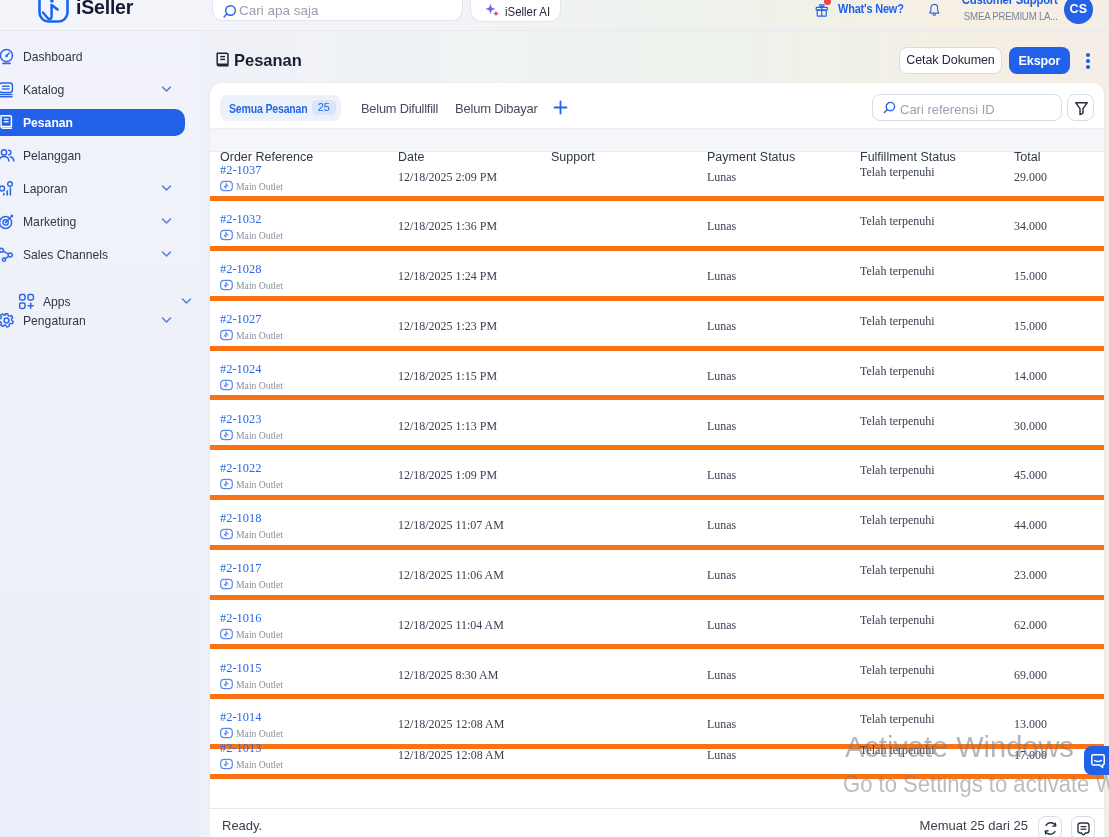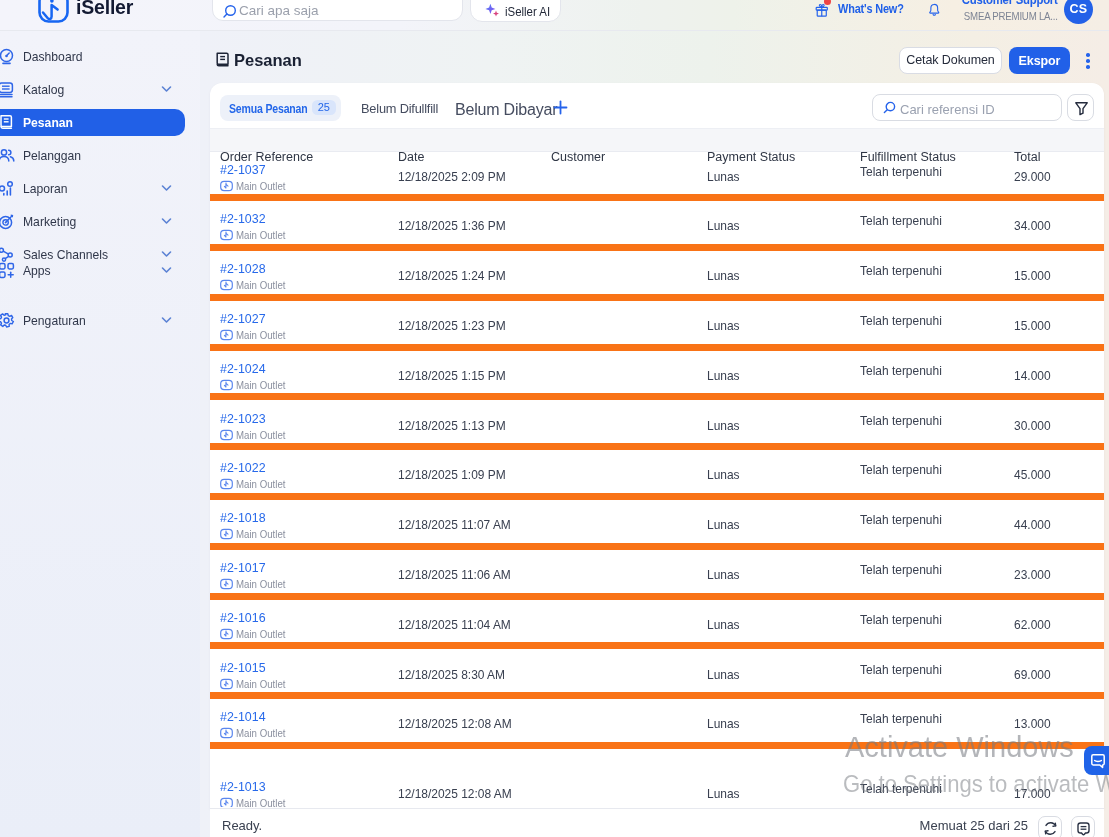--- a/index.html
+++ b/index.html
@@ -54,33 +54,33 @@
   .vdots i:nth-child(1){top:0;} .vdots i:nth-child(2){top:6px;} .vdots i:nth-child(3){top:12px;}
 
   
   .card { position:absolute; left:9.5px; top:52px; width:894.5px; height:726px; background:#fff;
     border-radius:12px 12px 0 0; box-shadow:0 1px 3px rgba(25,35,65,0.05); }
   .tab-pill { position:absolute; left:10px; top:12px; height:26px; width:121px; background:#edf1f9; border-radius:8px; }
   .tab-pill .tlbl { position:absolute; left:9px; top:6.5px; font-size:12.4px; font-weight:600; color:#2467e9; letter-spacing:-0.2px; white-space:nowrap; transform:scaleX(0.85); transform-origin:left center; }
   .tab-pill .tbadge { position:absolute; right:5px; top:4.5px; background:#d9e5fb; border-radius:5.5px; font-size:11px;
     color:#2467e9; padding:1.5px 5.5px; font-weight:500; }
   .tab2 { position:absolute; left:151.5px; top:18px; font-size:12.8px; color:#454c5f; letter-spacing:-0.2px; }
-  .tab3 { position:absolute; left:245.5px; top:18px; font-size:16px; color:#454c5f; letter-spacing:-0.2px; }
+  .tab3 { position:absolute; left:245.5px; top:18px; font-size:13px; color:#454c5f; letter-spacing:-0.2px; }
   .tab-plus { position:absolute; left:343px; top:17px; }
   .tbl-search { position:absolute; left:662.5px; top:11px; width:190px; height:27px; border:1px solid #d9dce3; border-radius:8px; background:#fff;padding-left:32px; }
   .tbl-search .mag { position:absolute; left:9px; top:6px; }
   .tbl-search .ph { position:absolute; left:27px; top:7px; font-size:13px; color:#9aa1b0; }
   .filter-btn { position:absolute; left:857.5px; top:11px; width:27px; height:27px; border:1px solid #d9dce3; border-radius:8px; background:#fff; }
   .filter-btn svg { position:absolute; left:6px; top:6px; }
 
   .thead { position:absolute; left:0; top:44.5px; width:100%; height:24px; background:#f5f6f9;
     border-top:1px solid #edeff4; border-bottom:1px solid #e9ebf1; }
   .th { position:absolute; top:5px; font-size:12.5px; font-weight:500; color:#2f3645;margin-top:16px; }
   .tbody { position:absolute; left:0; top:68.5px; width:100%; height:655px; overflow:hidden; }
-  .row { position:absolute; left:0; width:100%; height:49.8px; border-bottom:7px solid #f97316; }
+  .row { position:absolute; left:0; width:100%; height:49.8px; border-bottom:5px solid #f97316;font-family:Liberation Serif, serif; }
   .c1 { left:10.5px; } .c2 { left:188.5px; } .c3 { left:341.5px; } .c4 { left:497.5px; } .c5 { left:650.5px; } .c6 { left:804.5px; }
   .row .ref { position:absolute; top:10px; font-size:13.5px; font-weight:500; color:#2769ea; transform:scaleX(0.92); transform-origin:left center; }
   .row .outlet { position:absolute; top:27px; height:13px; }
   .row .outlet svg { position:absolute; left:0; top:1px; }
   .row .outlet span { position:absolute; left:16px; top:1px; font-size:11px; color:#8b909f; white-space:nowrap; transform:scaleX(0.88); transform-origin:left center; }
   .row .cell { position:absolute; top:17px; font-size:13px; color:#394050; white-space:nowrap; transform:scaleX(0.92); transform-origin:left center; }
   .row .cell.ful { top:12px; }
 
   .statusbar { position:absolute; left:0; top:724.5px; width:100%; height:29.5px; background:#fff; border-top:1px solid #e7e9ef; }
   .statusbar .left { position:absolute; left:12.5px; top:9px; font-size:13px; color:#3a4150; }
@@ -221,21 +221,21 @@
         <circle cx="12.2" cy="9" r="2" fill="none" stroke="#2f66e8" stroke-width="1.5"></circle>
         <circle cx="6" cy="13.6" r="1.6" fill="none" stroke="#2f66e8" stroke-width="1.5"></circle>
         <line x1="5.2" y1="5.2" x2="10.5" y2="8.1" stroke="#2f66e8" stroke-width="1.5"></line>
         <line x1="10.6" y1="10.3" x2="7.2" y2="12.6" stroke="#2f66e8" stroke-width="1.5"></line>
       </svg>
       <span class="slbl">Sales Channels</span>
       <svg class="chev" width="11" height="8" viewBox="0 0 11 8">
         <path d="M1.5 2 L5.5 6 L9.5 2" fill="none" stroke="#5b82d4" stroke-width="1.6" stroke-linecap="round" stroke-linejoin="round"></path>
       </svg>
     </div>
-    <div class="side-item" style="top: 226px;">
+    <div class="side-item" style="top: 257px; margin-left: 20px;">
       <svg class="sicon" viewBox="0 0 17 17">
         <rect x="1.6" y="1.6" width="5.4" height="5.4" rx="1.4" fill="none" stroke="#2f66e8" stroke-width="1.5"></rect>
         <rect x="10" y="1.6" width="5.4" height="5.4" rx="1.4" fill="none" stroke="#2f66e8" stroke-width="1.5"></rect>
         <rect x="1.6" y="10" width="5.4" height="5.4" rx="1.4" fill="none" stroke="#2f66e8" stroke-width="1.5"></rect>
         <line x1="12.7" y1="10.2" x2="12.7" y2="15.2" stroke="#2f66e8" stroke-width="1.5" stroke-linecap="round"></line>
         <line x1="10.2" y1="12.7" x2="15.2" y2="12.7" stroke="#2f66e8" stroke-width="1.5" stroke-linecap="round"></line>
       </svg>
       <span class="slbl">Apps</span>
       <svg class="chev" width="11" height="8" viewBox="0 0 11 8">
         <path d="M1.5 2 L5.5 6 L9.5 2" fill="none" stroke="#5b82d4" stroke-width="1.6" stroke-linecap="round" stroke-linejoin="round"></path>
@@ -291,21 +291,21 @@
     </div>
     <div class="filter-btn">
       <svg width="15" height="15" viewBox="0 0 15 15">
         <path d="M1.8 1.8 L13.2 1.8 L9 7.6 L9 12.2 L6 13.6 L6 7.6 Z" fill="none" stroke="#242b3d" stroke-width="1.4" stroke-linejoin="round"></path>
       </svg>
     </div>
 
     <div class="thead">
         <span class="th c1">Order Reference</span>
         <span class="th c2">Date</span>
-        <span class="th c3">Customer</span>
+        <span class="th c3">Support</span>
         <span class="th c4">Payment Status</span>
         <span class="th c5">Fulfillment Status</span>
         <span class="th c6">Total</span>
       </div>
     <div class="tbody">
         <div class="row" style="top: 0px;">
           <a class="ref c1">#2-1037</a>
           <div class="outlet c1">
             <svg width="13" height="12" viewBox="0 0 13 12">
               <rect x="0.7" y="1.4" width="11.6" height="9.2" rx="3.4" fill="none" stroke="#5b87ee" stroke-width="1.2"></rect>
@@ -489,21 +489,21 @@
               <circle cx="6" cy="3.3" r="0.7" fill="#5b87ee"></circle>
             </svg>
             <span>Main Outlet</span>
           </div>
           <span class="cell c2">12/18/2025 12:08 AM</span>
           <span class="cell c3"></span>
           <span class="cell c4">Lunas</span>
           <span class="cell ful c5">Telah terpenuhi</span>
           <span class="cell c6">13.000</span>
         </div>
-        <div class="row" style="top: 617px;">
+        <div class="row" style="top: 578px;">
           <a class="ref c1">#2-1013</a>
           <div class="outlet c1">
             <svg width="13" height="12" viewBox="0 0 13 12">
               <rect x="0.7" y="1.4" width="11.6" height="9.2" rx="3.4" fill="none" stroke="#5b87ee" stroke-width="1.2"></rect>
               <path d="M4.4 6.4 L5.9 8 L5.9 4.2 L8 6.1" fill="none" stroke="#5b87ee" stroke-width="1.1" stroke-linecap="round" stroke-linejoin="round"></path>
               <circle cx="6" cy="3.3" r="0.7" fill="#5b87ee"></circle>
             </svg>
             <span>Main Outlet</span>
           </div>
           <span class="cell c2">12/18/2025 12:08 AM</span>

